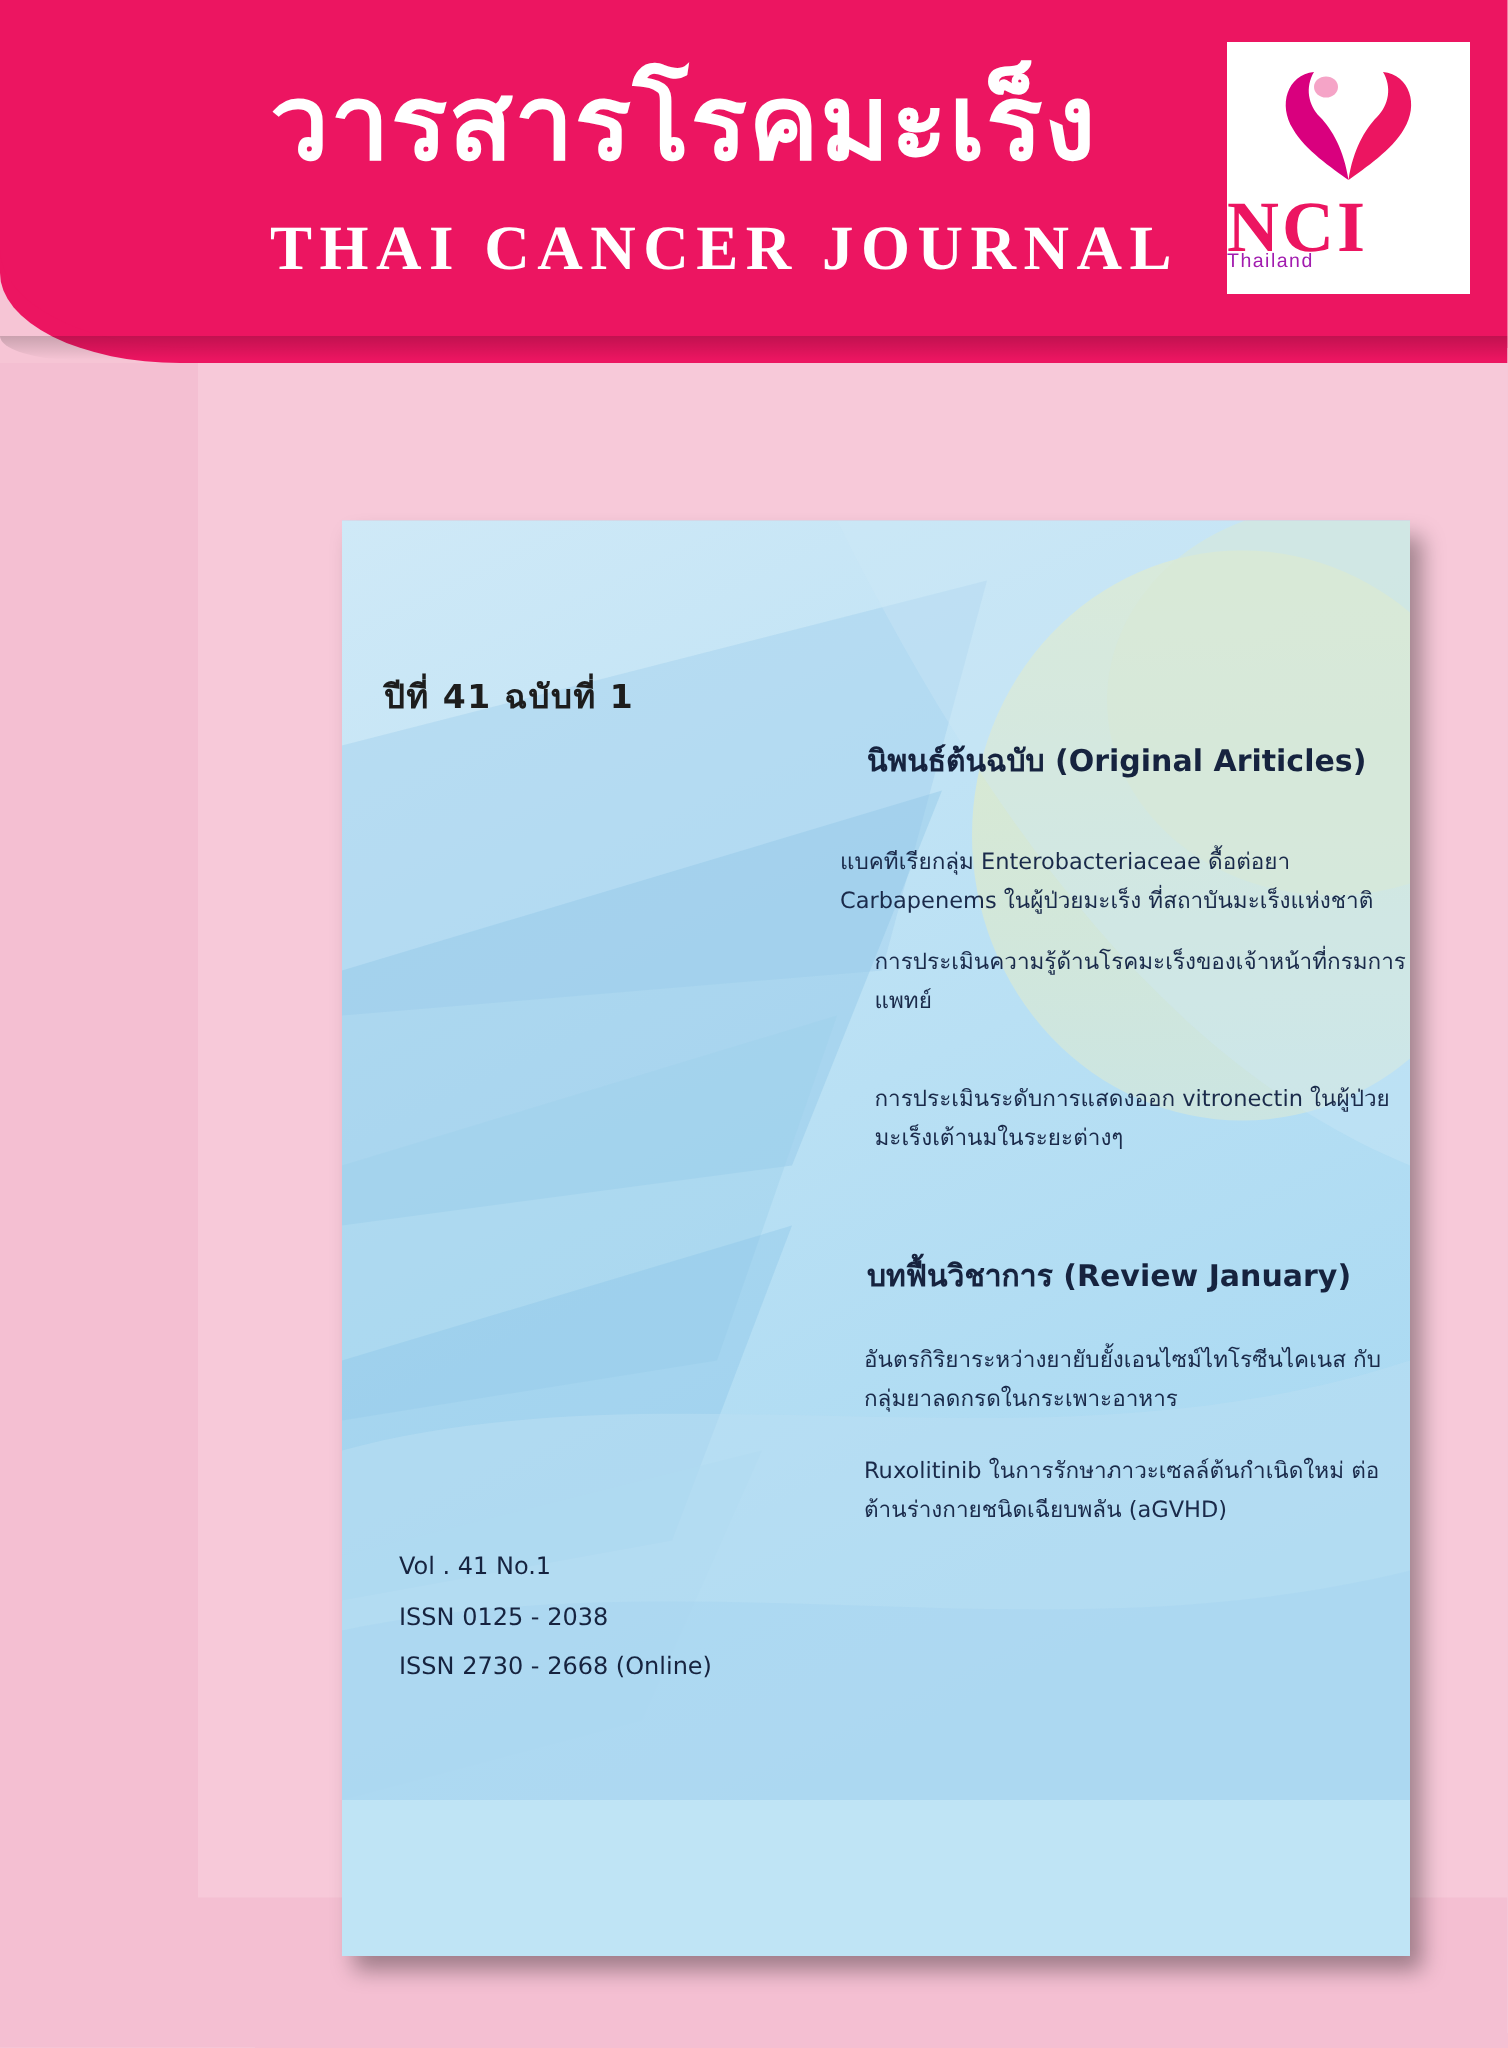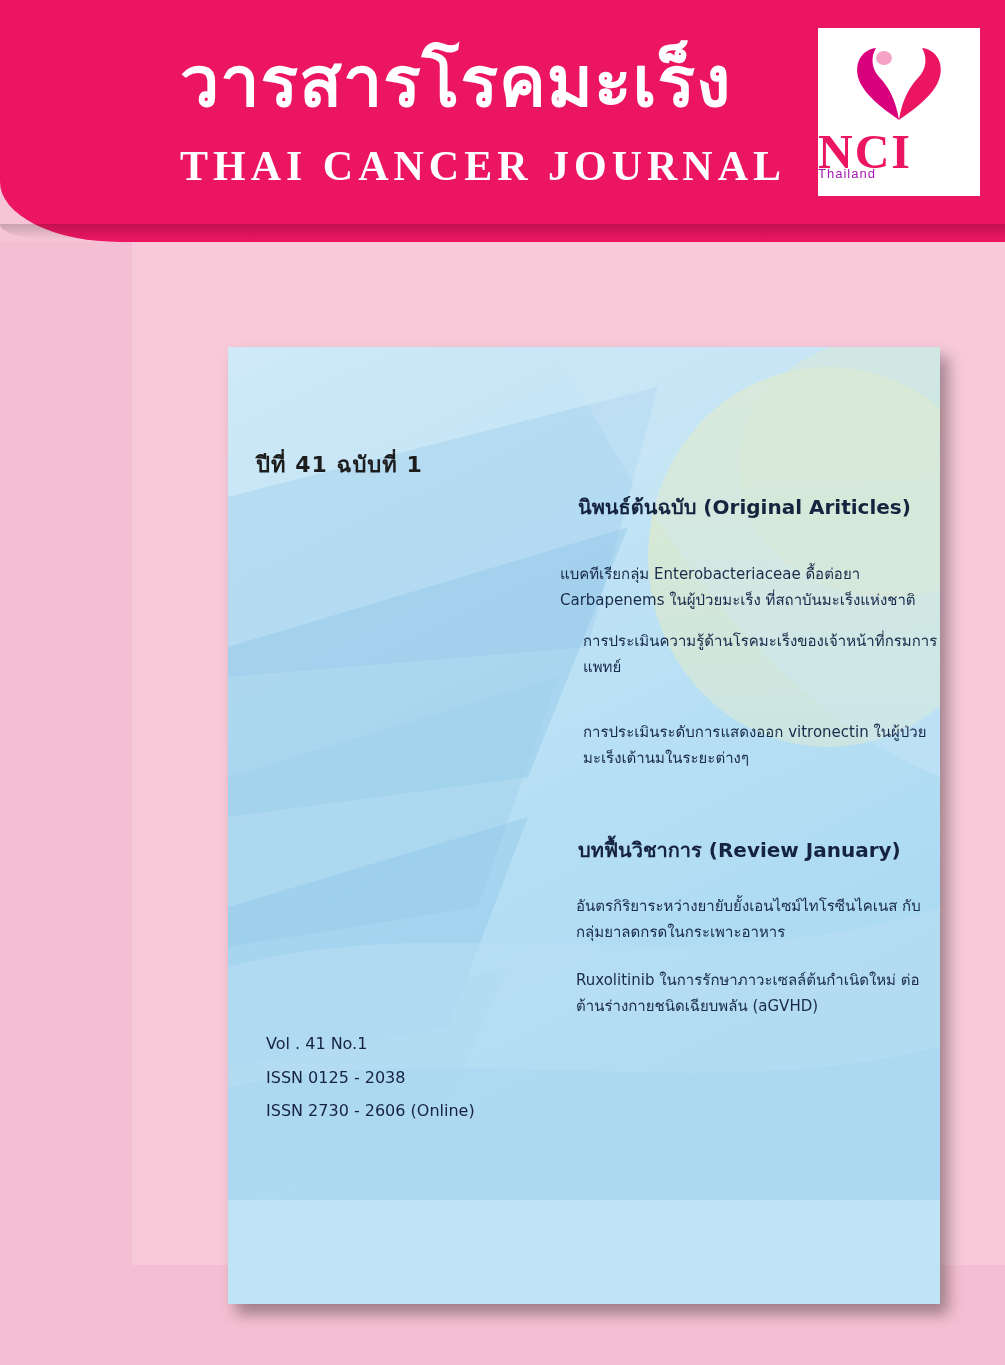--- a/index.html
+++ b/index.html
@@ -293,17 +293,17 @@
 
     <div class="section-head sec-review">บทฟื้นวิชาการ (Review January)</div>
 
     <div class="article art-4">อันตรกิริยาระหว่างยายับยั้งเอนไซม์ไทโรซีนไคเนส กับกลุ่มยาลดกรดในกระเพาะอาหาร</div>
 
     <div class="article art-5">Ruxolitinib ในการรักษาภาวะเซลล์ต้นกำเนิดใหม่ ต่อต้านร่างกายชนิดเฉียบพลัน (aGVHD)</div>
 
     <div class="footer-lines">
       <div>Vol . 41 No.1</div>
       <div>ISSN  0125 - 2038</div>
-      <div>ISSN  2730 - 2606 (Online)</div>
+      <div>ISSN  2730 - 2668 (Online)</div>
     </div>
 
   </div>
 </div>
 
 </body></html>

